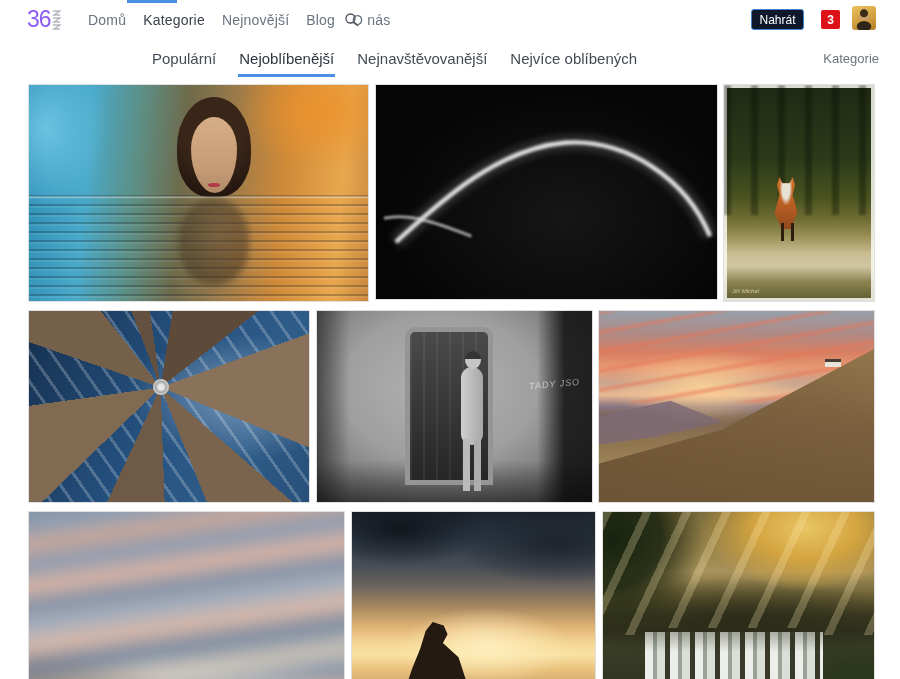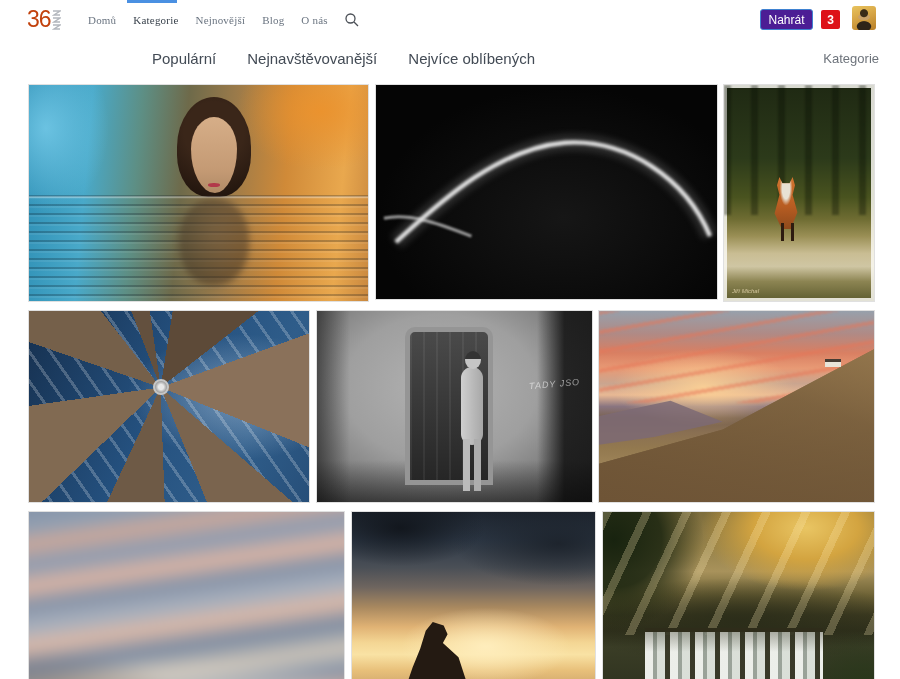--- a/index.html
+++ b/index.html
@@ -3,43 +3,43 @@
 <meta charset="utf-8">
 <style>
   * { margin:0; padding:0; box-sizing:border-box; }
   html,body { width:900px; height:679px; overflow:hidden; background:#fff;
     font-family:"Liberation Sans","DejaVu Sans",sans-serif; }
   .stage { position:relative; width:900px; height:679px; background:#fff; }
 
   
   .header { position:absolute; left:0; top:0; width:900px; height:40px; background:#fff; }
   .top-indicator { position:absolute; left:127px; top:0; width:50px; height:3px; background:#4a90e2; }
-  .logo { position:absolute; left:27px; top:7px; display:flex; align-items:flex-start; color:#c2410c;text-align:center; }
+  .logo { position:absolute; left:27px; top:7px; display:flex; align-items:flex-start; color:#8b5cf6;text-align:center; }
   .logo-36 { font-size:23px; font-weight:300; letter-spacing:-1px; line-height:24px; }
   .logo-mark { margin-left:1px; margin-top:2px; }
   .main-nav { position:absolute; left:88px; top:0; height:40px; display:flex; align-items:center; gap:17px; }
-  .main-nav .nav-item { font-size:11px; color:#6a7480; cursor:pointer; letter-spacing:.2px;font-family:Liberation Serif, serif; }
+  .main-nav .nav-item { font-size:14px; color:#6a7480; cursor:pointer; letter-spacing:.2px; }
   .main-nav .nav-item.active { color:#39424c; }
   .search-btn { position:absolute; left:344px; top:12px; width:16px; height:16px; cursor:pointer; }
   .upload-btn { position:absolute; left:751px; top:9px; width:53px; height:21px;
-    background:#4c1d95; border:1px solid #3f82d1; border-radius:3px; color:#fff;
-    font-size:12px; display:flex; align-items:center; justify-content:center; cursor:pointer;margin-left:9px; }
+    background:#0f172a; border:1px solid #3f82d1; border-radius:3px; color:#fff;
+    font-size:12px; display:flex; align-items:center; justify-content:center; cursor:pointer; }
   .notif-badge { position:absolute; left:821px; top:10px; width:19px; height:19px;
     background:#dd1218; border-radius:2px; color:#fff; font-size:12px; font-weight:700;
     display:flex; align-items:center; justify-content:center; cursor:pointer; }
   .avatar { position:absolute; left:852px; top:6px; width:24px; height:24px; border-radius:3px; cursor:pointer;
     background:
       radial-gradient(circle at 50% 30%, #3a2a18 0 3.5px, rgba(58,42,24,0) 4.5px),
       radial-gradient(ellipse 9px 5px at 50% 46%, #c9a06a 0 60%, rgba(201,160,106,0) 70%),
       radial-gradient(ellipse 11px 8px at 50% 85%, #2e2418 0 60%, rgba(46,36,24,0) 70%),
       linear-gradient(160deg,#e8c35e 0%, #d9a848 40%, #b87f28 100%); }
 
   
   .tab-bar { position:absolute; left:0; top:40px; width:900px; height:38px; background:#fff; }
-  .tabs { position:absolute; left:152px; top:0; height:38px; display:flex; align-items:center; gap:31px; }
+  .tabs { position:absolute; left:152px; top:0; height:38px; display:flex; align-items:center; gap:23px; }
   .tab { font-size:15px; color:#434b55; cursor:pointer; position:relative; padding:9px 0 10px; }
   .tab.active { color:#2e3640; }
   .tab.active::after { content:""; position:absolute; left:-1px; right:-1px; bottom:0; height:3px; background:#4a90e2; }
   .categories-link { position:absolute; right:21px; top:11px; font-size:13px; color:#6d737b; cursor:pointer; }
 
   
   .photo { position:absolute; overflow:hidden; border:1px solid #e0e0e0; cursor:pointer; }
   .photo .art, .photo .layer { position:absolute; }
 
   
@@ -199,20 +199,21 @@
     </span>
 
     <button class="upload-btn">Nahrát</button>
     <span class="notif-badge">3</span>
     <span class="avatar"></span>
   </div>
 
   <div class="tab-bar">
     <div class="tabs">
       <span class="tab">Populární</span>
+      <span class="tab active">Nejoblíbenější</span>
       <span class="tab">Nejnavštěvovanější</span>
       <span class="tab">Nejvíce oblíbených</span>
     </div>
     <span class="categories-link">Kategorie</span>
   </div>
 
   <div class="photo p1">
     <div class="art ripples"></div>
     <div class="art hair"></div>
     <div class="art face"></div>

